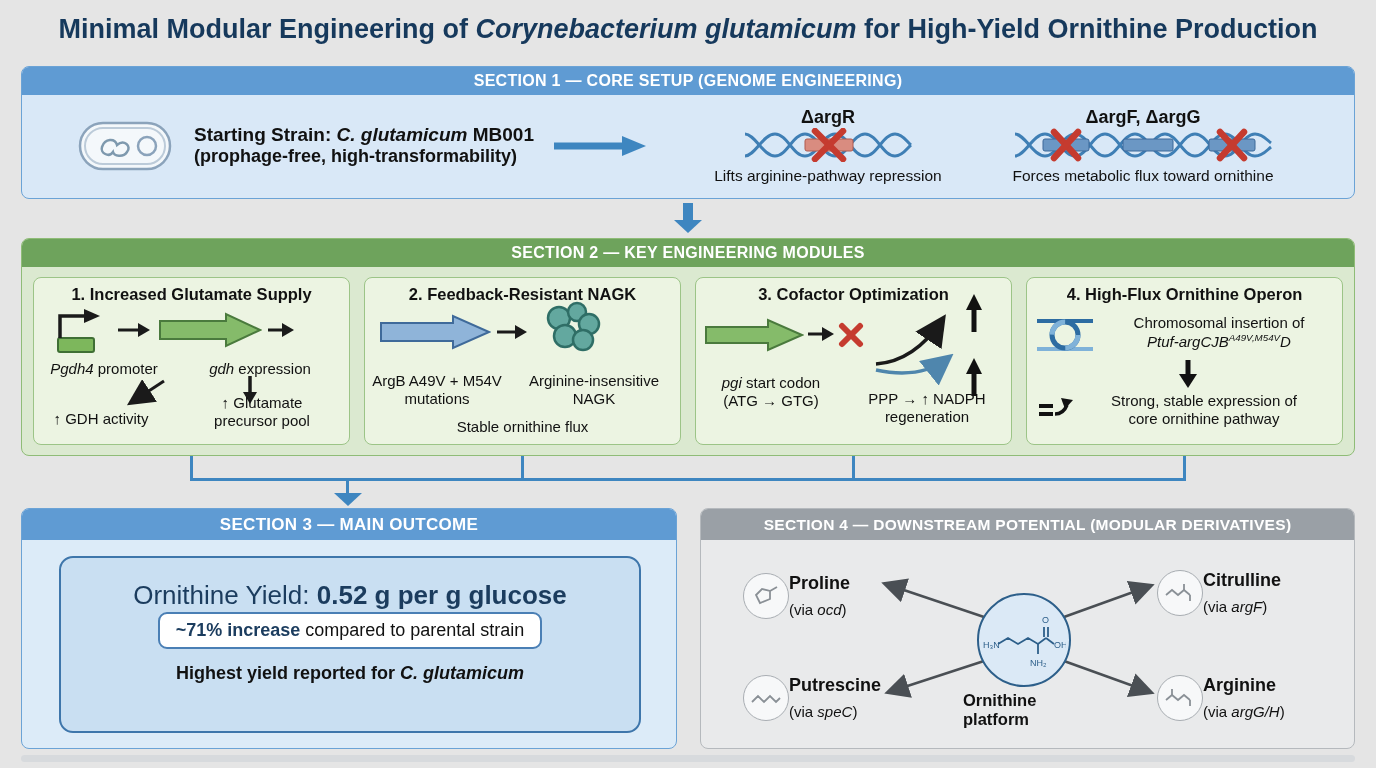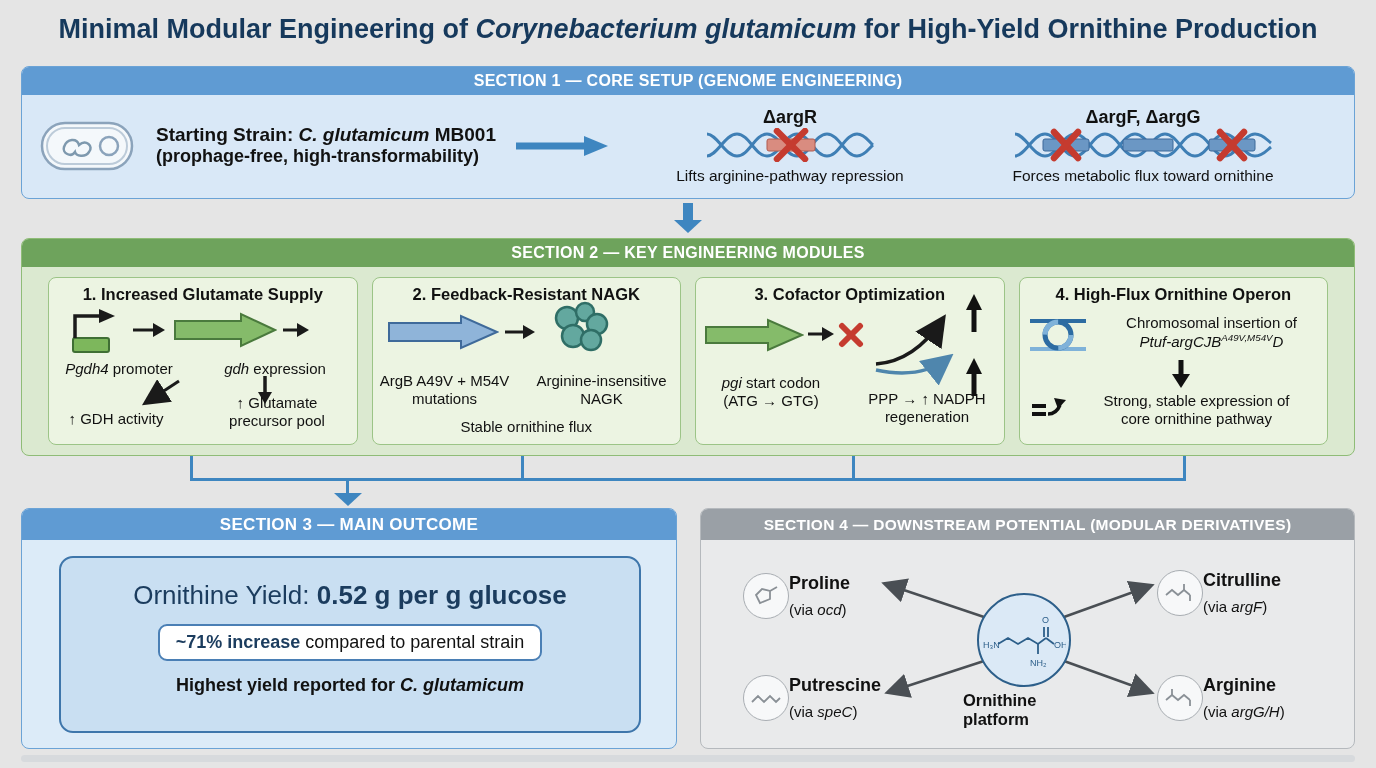--- a/index.html
+++ b/index.html
@@ -4,51 +4,51 @@
 <style>
   *{margin:0;padding:0;box-sizing:border-box}
   body{width:1376px;height:768px;font-family:"Liberation Sans",sans-serif;background:#ffffff;color:#111;overflow:hidden}
   #page{position:relative;width:1376px;height:768px;background:#e5e5e5}
   .page-title{position:absolute;top:14px;left:0;width:100%;text-align:center;font-size:27px;font-weight:700;color:#16395c}
   .panel{position:absolute;border-radius:8px;overflow:hidden}
   .panel-header{display:flex;align-items:center;justify-content:center;color:#fff;font-weight:700;letter-spacing:.3px}
   
   .s1{left:21px;top:66px;width:1334px;height:133px;background:#d9e8f7;border:1.5px solid #6ba3d6}
   .s1 .panel-header{height:28px;font-size:16px;background:#5f9bd3}
-  .s1-body{display:flex;align-items:center;height:101px;padding-left:16px}
+  .s1-body{display:flex;align-items:center;height:101px;padding-left:54px}
   .strain{margin-left:14px}
   .strain-line1{font-size:19px;font-weight:700}
   .strain-line2{font-size:18px;font-weight:700}
   .s1-arrow{margin-left:20px;flex:none}
   .ko-group{text-align:center}
   .ko-argR{margin-left:52px;width:260px}
   .ko-argFG{margin-left:auto;margin-right:46px;width:330px}
   .ko-label{font-size:18px;font-weight:700;}
   .ko-caption{font-size:15.5px;margin-top:1px}
   
   .flow-down{position:absolute;left:674px;top:203px;width:28px}
   .flow-down .shaft{width:10px;height:17px;background:#3e86c0;margin:0 auto}
   .flow-down .head{width:0;height:0;border-left:14px solid transparent;border-right:14px solid transparent;border-top:13px solid #3e86c0}
   .conn{position:absolute;background:#3e86c0}
   .conn-head{position:absolute;width:0;height:0;border-left:14px solid transparent;border-right:14px solid transparent;border-top:13px solid #3e86c0}
   
   .s2{left:21px;top:238px;width:1334px;height:218px;background:#dbe9d0;border:1.5px solid #8fbc77}
   .s2 .panel-header{height:28px;font-size:16px;background:#6ea35c}
-  .s2-cards{display:flex;gap:14px;padding:10px 26px 0}
+  .s2-cards{display:flex;gap:14px;padding:10px 11px 0}
   .module-card{flex:1;height:168px;background:#ecf4e2;border:1.5px solid #9cc487;border-radius:8px;position:relative;padding:7px 6px}
   .module-title{text-align:center;font-weight:700;font-size:16.5px}
   .m-abs{position:absolute}
   .m-label{position:absolute;font-size:15px;line-height:1.18;text-align:center}
   
   .s3{left:21px;top:508px;width:656px;height:241px;background:#dcebf8;border:1.5px solid #6ba3d6}
   .s3 .panel-header{height:31px;font-size:17px;background:#5f9bd3}
   .s3-inner{position:absolute;left:37px;top:47px;width:582px;height:177px;background:#c9dff2;border:2px solid #3e76ab;border-radius:14px;text-align:center}
   .yield-line{margin-top:22px;font-size:26px;color:#1b3c5e}
   .yield-value{font-weight:700}
-  .increase-wrap{margin-top:13px}
+  .increase-wrap{margin-top:1px}
   .increase-box{display:inline-block;background:#fff;border:2px solid #4a7fb5;border-radius:9px;padding:6px 16px;font-size:18px}
   .increase-bold{font-weight:700;color:#1b3c5e}
   .record-line{margin-top:14px;font-size:18px;font-weight:700;color:#111}
   
   .s4{left:700px;top:508px;width:655px;height:241px;background:#e9eaeb;border:1.5px solid #b5b9bd}
   .s4 .panel-header{height:31px;font-size:15.5px;background:#9aa0a6}
   .product{position:absolute;display:flex;align-items:center}
   .product-circle{width:46px;height:46px;border-radius:50%;background:#f7f8f9;border:1.5px solid #a8adb2;display:flex;align-items:center;justify-content:center;flex:none}
   .product-name{font-size:18px;font-weight:700;line-height:1.1}
   .product-via{font-size:15px;margin-top:8px}

